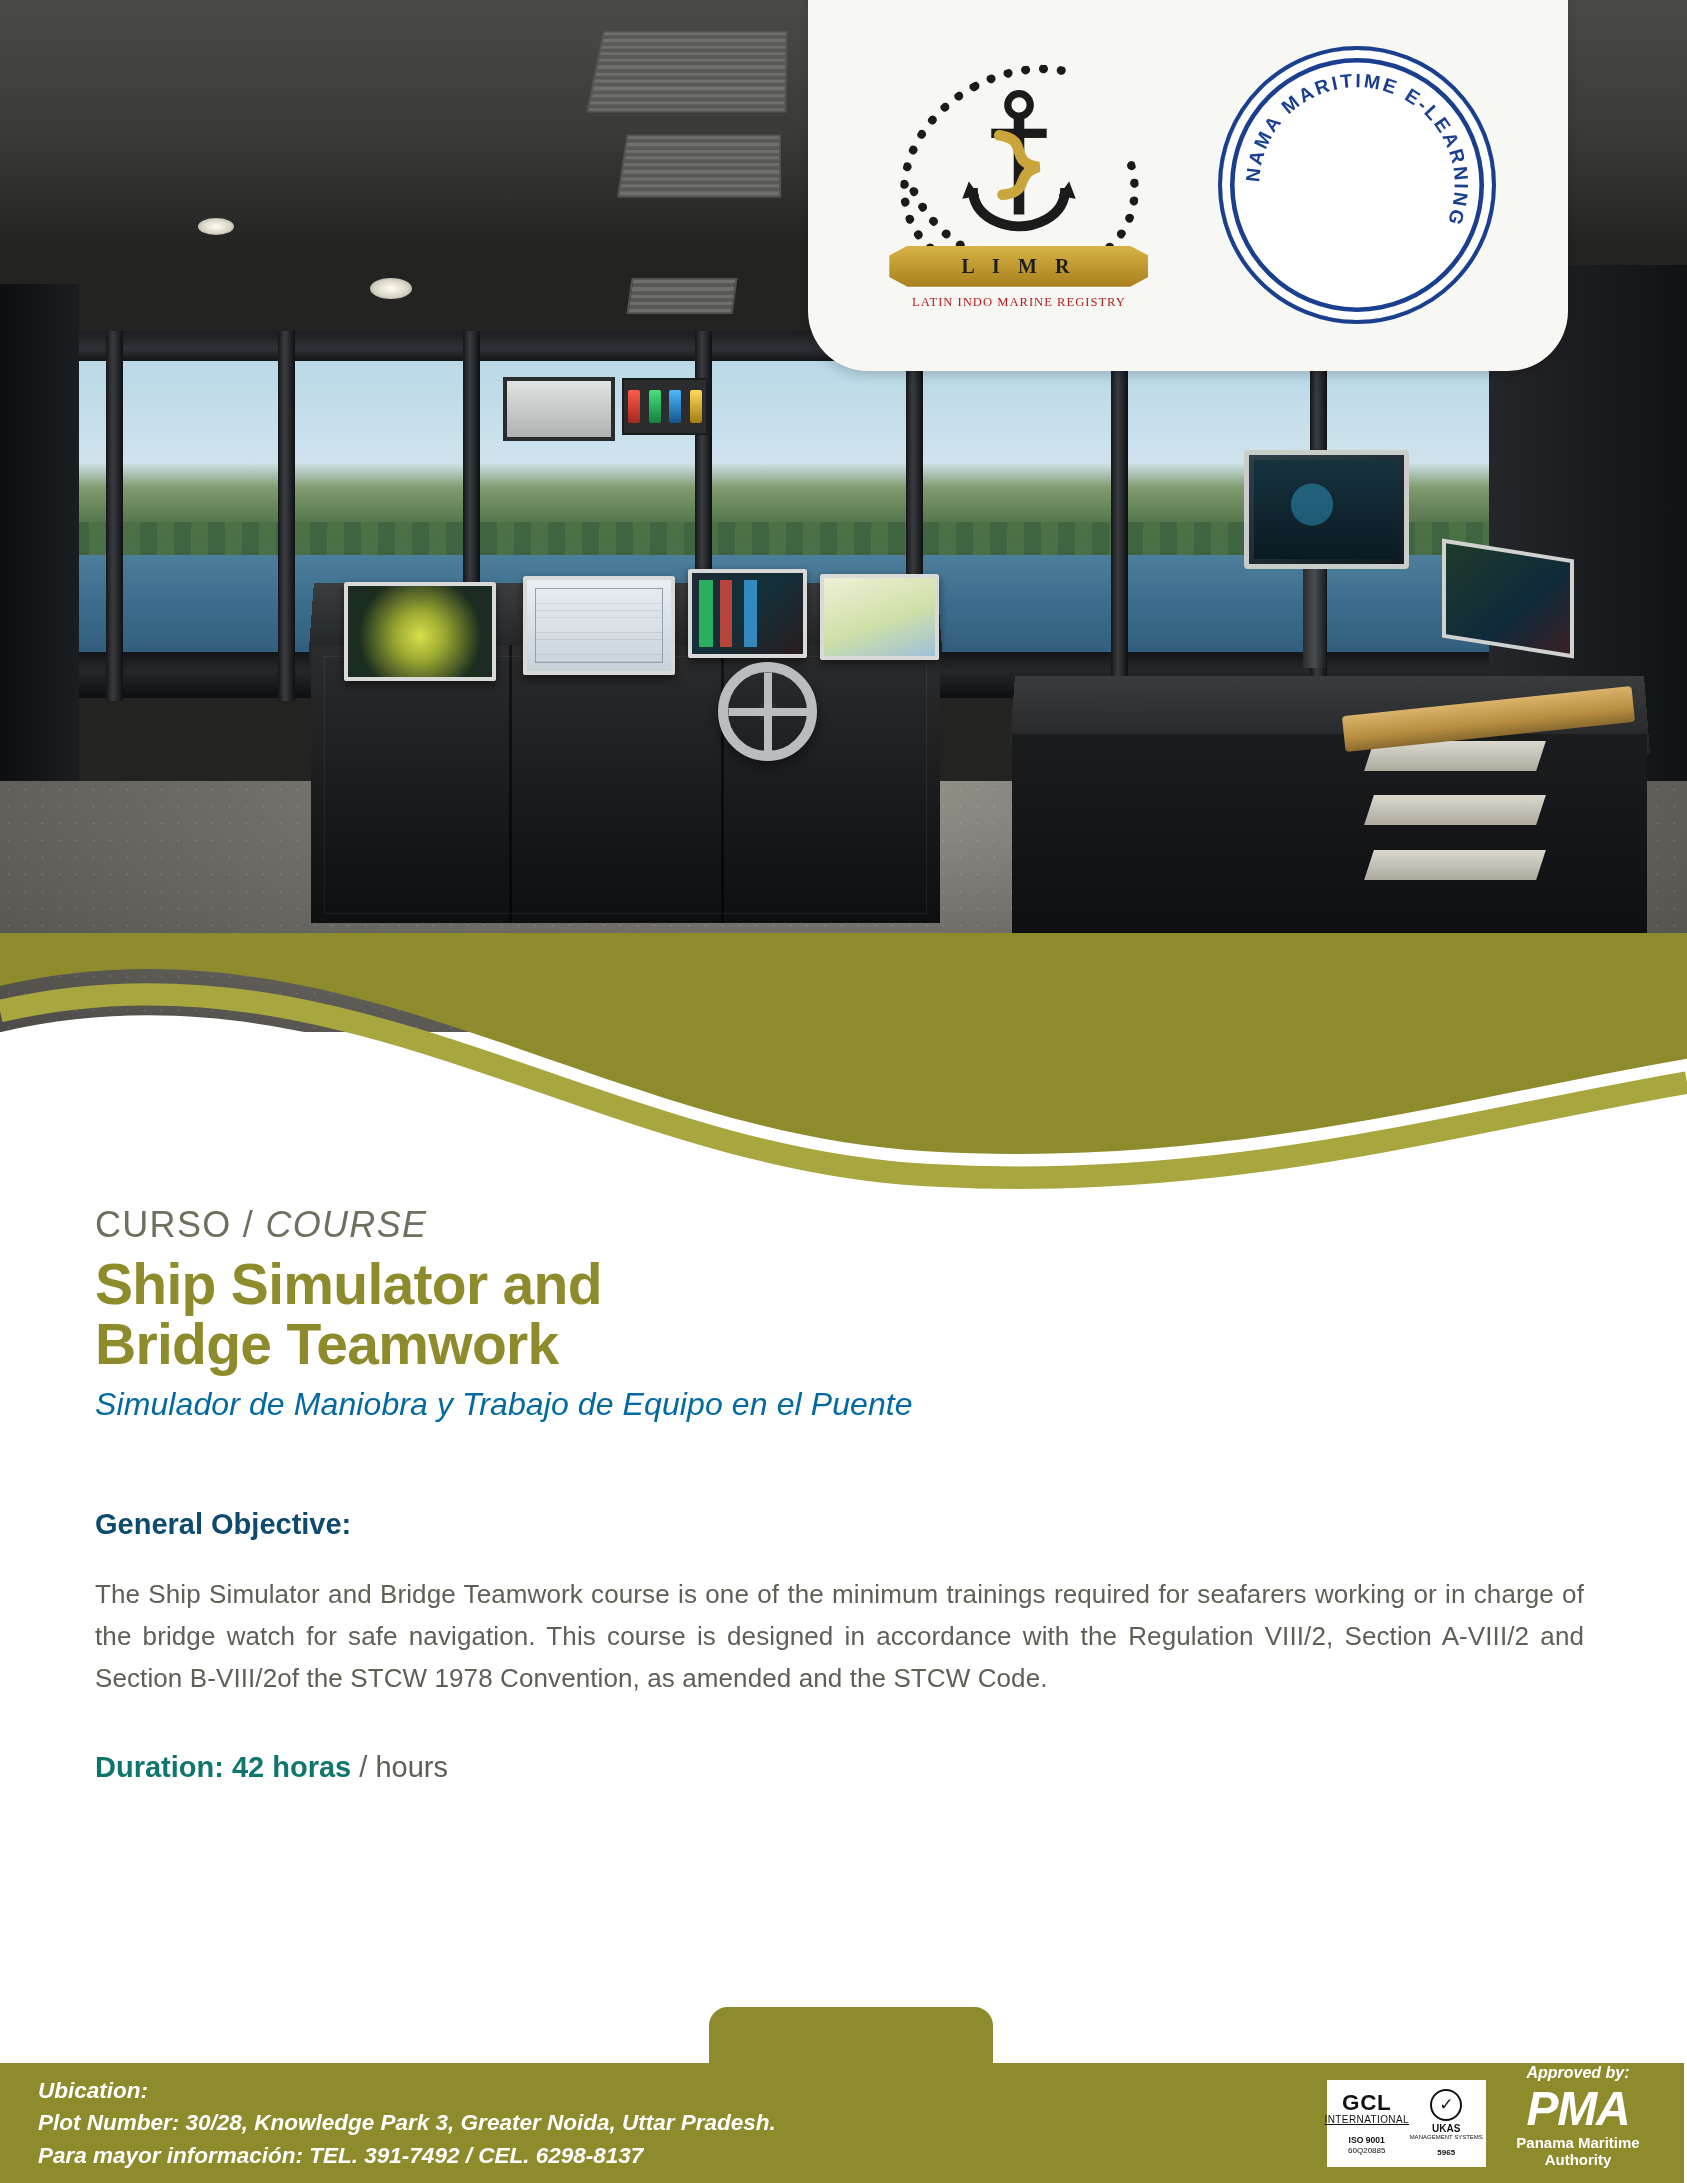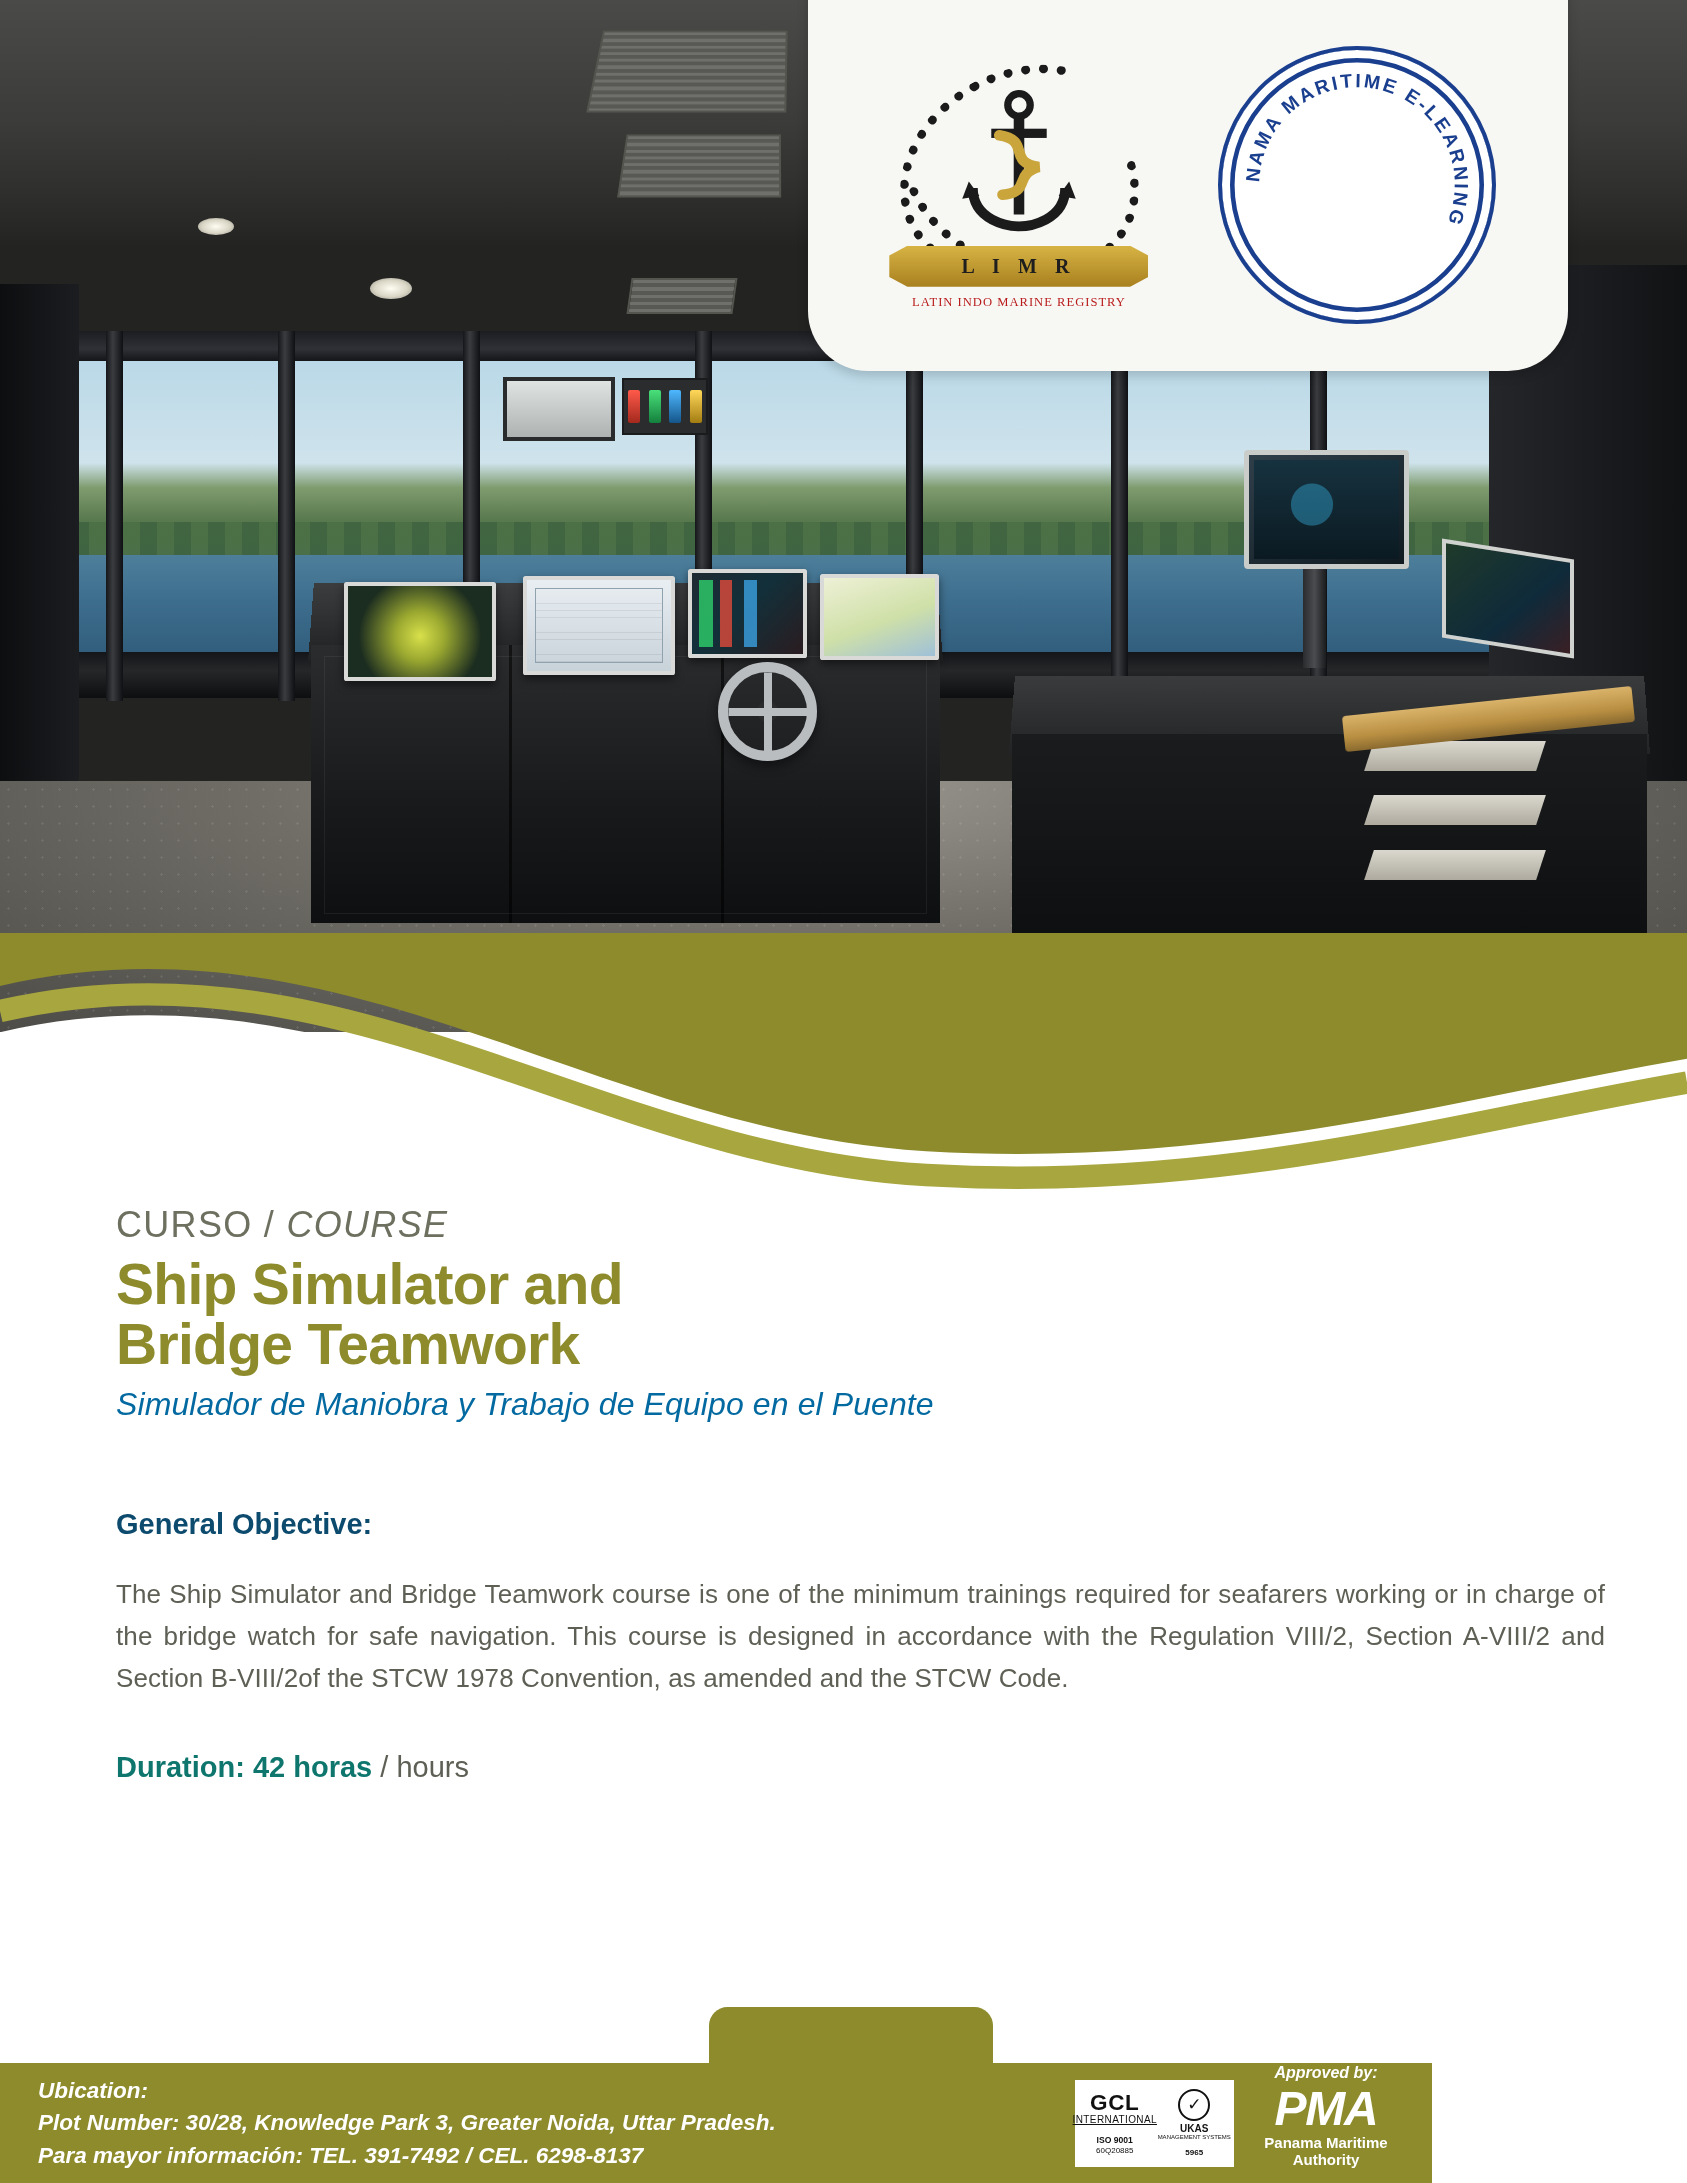--- a/index.html
+++ b/index.html
@@ -300,21 +300,21 @@
 
   
   .wave-wrap {
     position: absolute; left: 0; top: 933px; width: 1687px; height: 291px;
     pointer-events: none;
   }
 
   
   .content {
     position: absolute;
-    left: 116px;
+    left: 95px;
     top: 1204px;
     width: 1495px;
   }
   .eyebrow {
     font-size: 36px;
     letter-spacing: 1.3px;
     color: #6d6f5f;
     font-weight: 400;
   }
   .eyebrow i { font-style: italic; }
@@ -359,21 +359,21 @@
   
   .footer-tab {
     position: absolute;
     left: 709px; bottom: 116px;
     width: 284px; height: 60px;
     background: #8d8b2c;
     border-radius: 18.5px 18.5px 0 0;
   }
   .footer {
     position: absolute;
-    left: 0; bottom: 0; width: 1432px; height: 120px;
+    left: 0; bottom: 0; width: 1684px; height: 120px;
     background: #8d8b2c;
     color: #ffffff;
   }
   .footer-text {
     position: absolute; left: 38px; top: 12px;
     font-style: italic;
     line-height: 1.44;
   }
   .footer-text .l1 { font-size: 22.5px; font-weight: 700; }
   .footer-text .l2 { font-size: 22.5px; font-weight: 700; }

